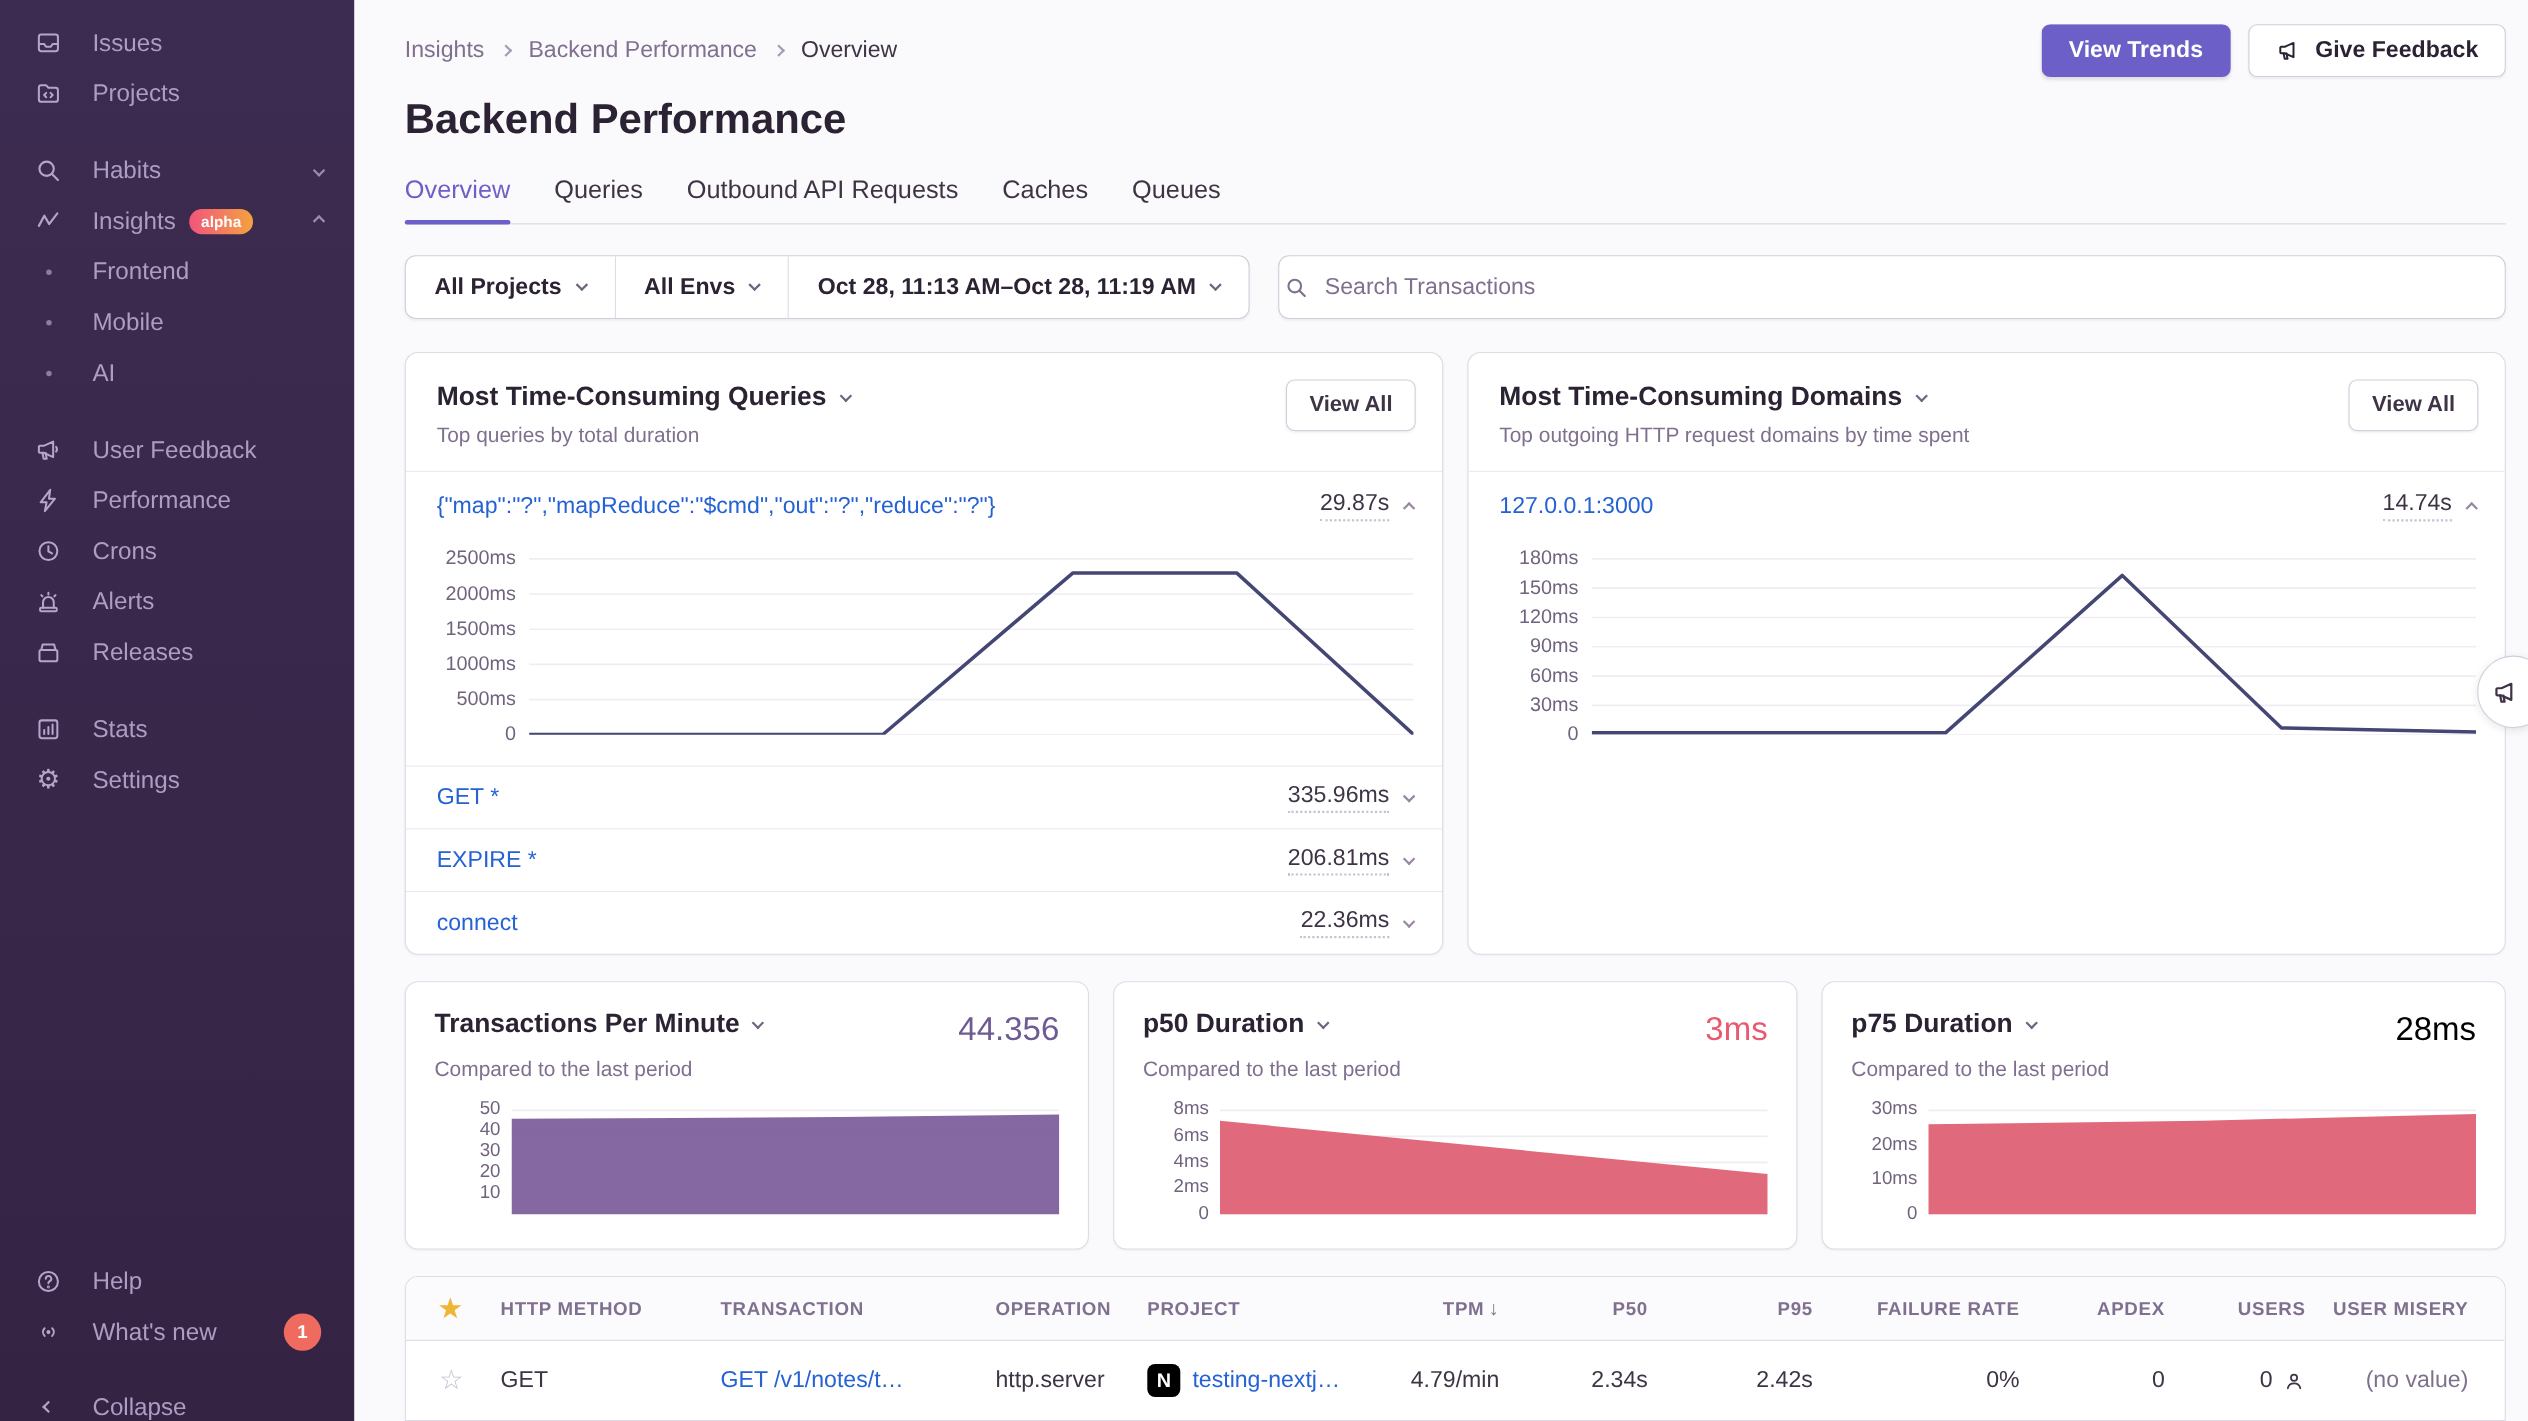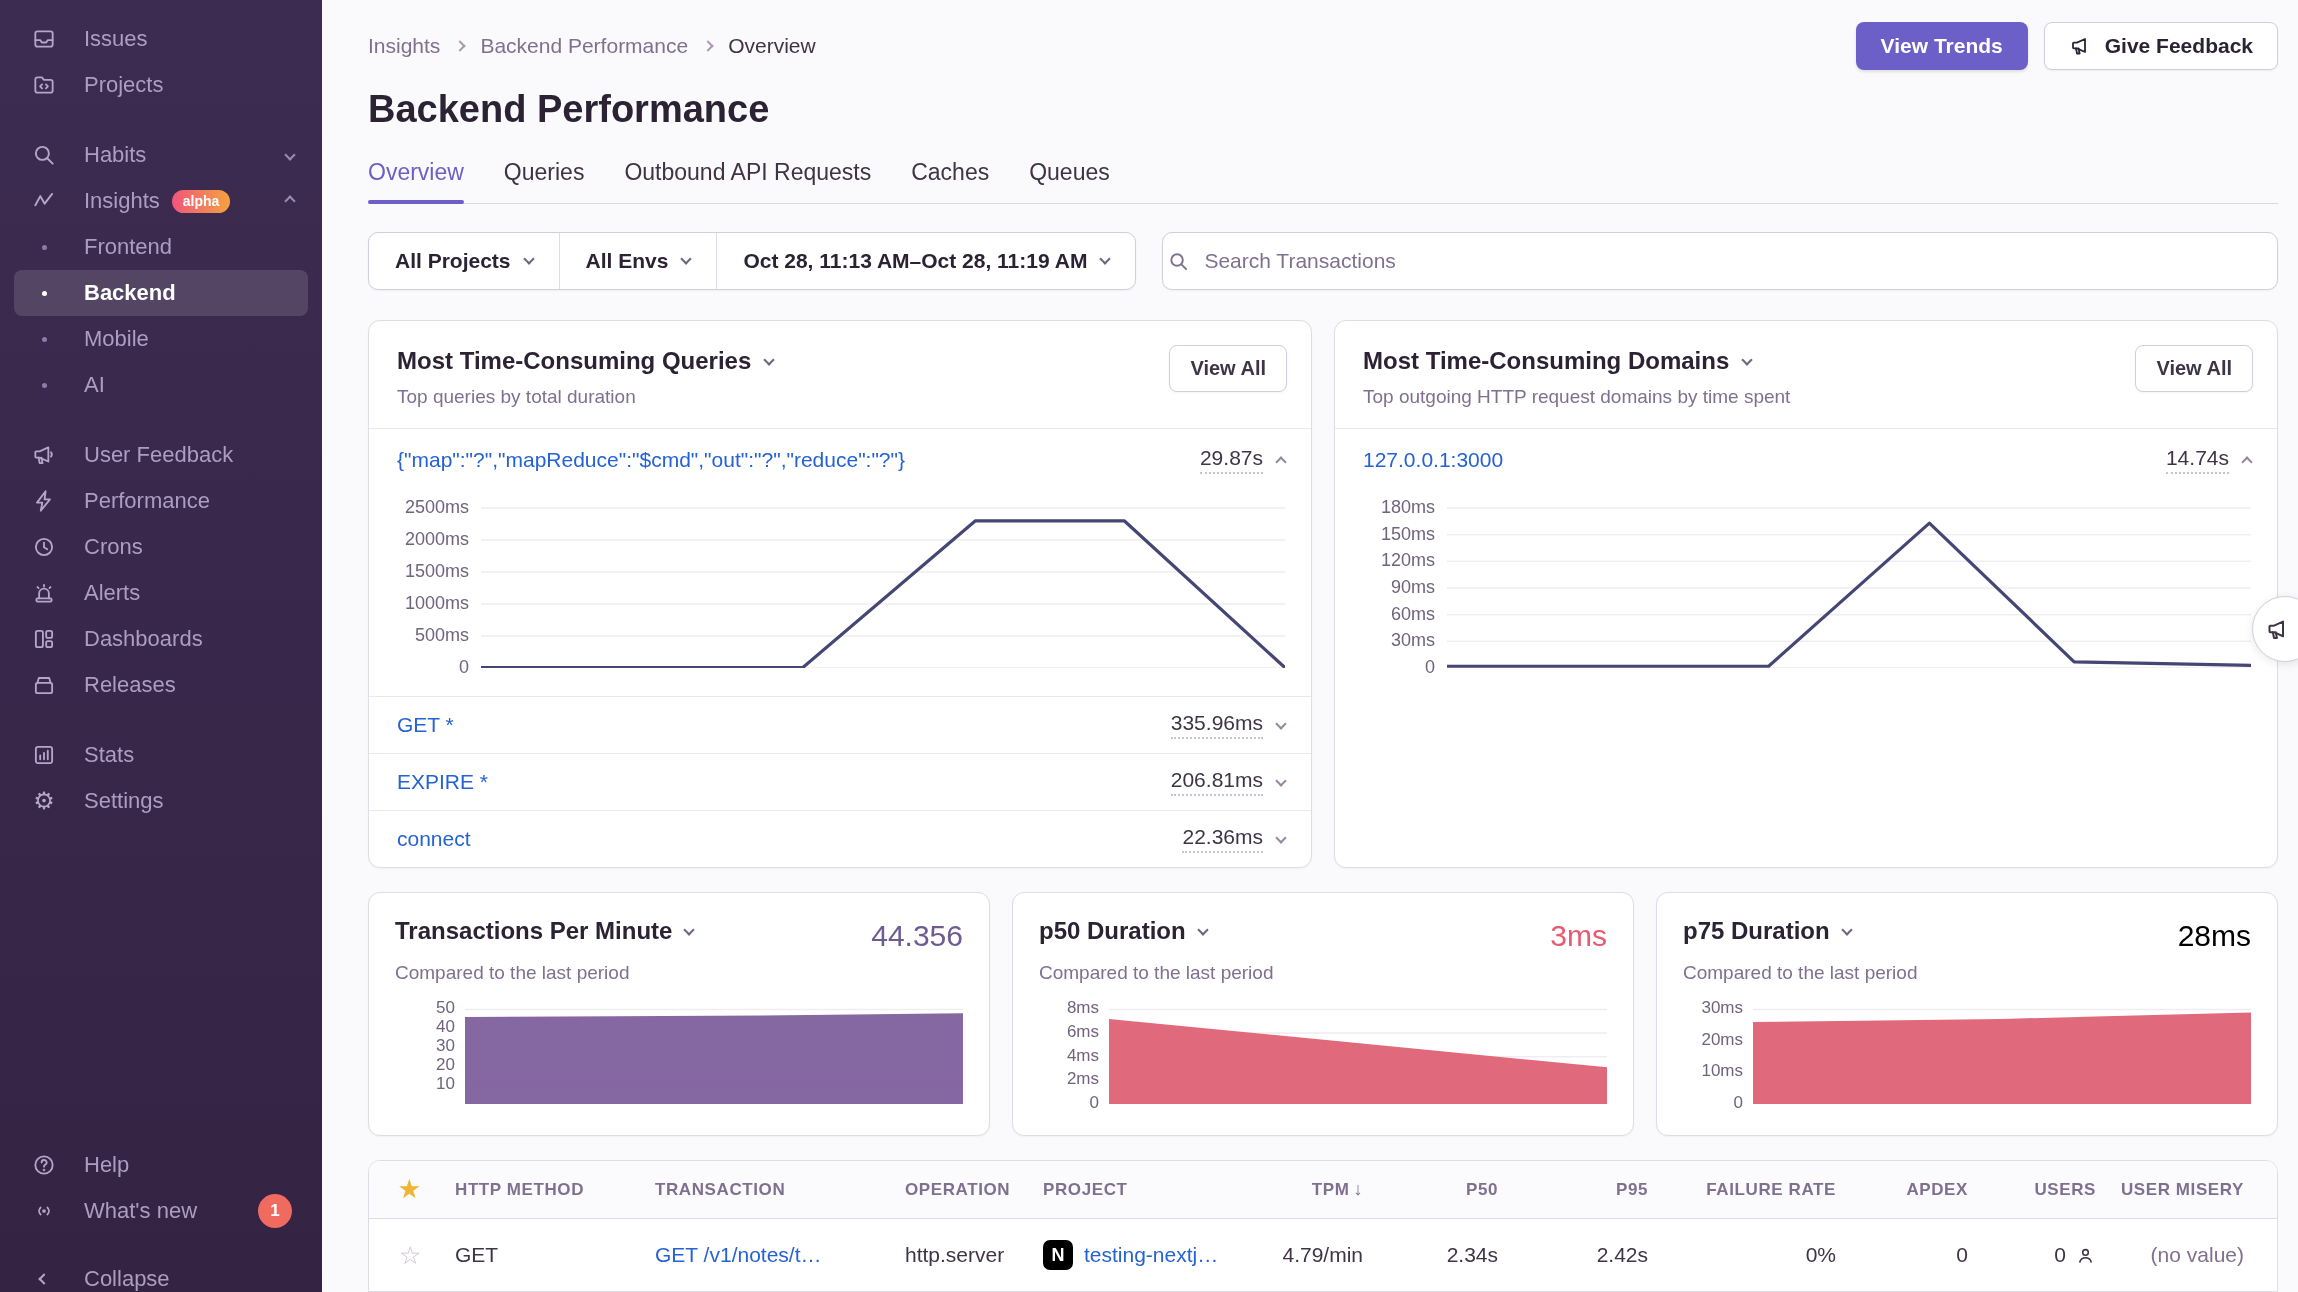--- a/index.html
+++ b/index.html
@@ -160,26 +160,20 @@
       <span class="badge-alpha">alpha</span>
       <span class="edge chev up" style="width:8px;height:8px;border-width:2px;"></span>
     </div>
 
     <div class="side-item">
       <span class="ic">
           <span class="dot"></span>
         </span>
       <span class="lbl">Frontend</span>
     </div>
-    <div class="side-item active">
-      <span class="ic">
-          <span class="dot" style="background:#fff;"></span>
-        </span>
-      <span class="lbl">Backend</span>
-    </div>
     <div class="side-item">
       <span class="ic">
           <span class="dot"></span>
         </span>
       <span class="lbl">Mobile</span>
     </div>
     <div class="side-item">
       <span class="ic">
           <span class="dot"></span>
         </span>
@@ -217,30 +211,20 @@
     </div>
     <div class="side-item">
       <span class="ic">
         <svg width="26" height="26" viewBox="0 0 24 24" fill="none" stroke="currentColor" stroke-width="1.7" stroke-linecap="round" stroke-linejoin="round">
             <path d="M7.5 17v-4.5a4.5 4.5 0 0 1 9 0V17"></path>
             <rect x="5" y="17" width="14" height="3" rx="1"></rect>
             <path d="M12 4.5V6M6 6.5l1 1M18 6.5l-1 1"></path>
           </svg>
       </span>
         <span class="lbl">Alerts</span>
-    </div>
-    <div class="side-item">
-      <span class="ic">
-        <svg width="26" height="26" viewBox="0 0 24 24" fill="none" stroke="currentColor" stroke-width="1.7">
-            <rect x="4.5" y="4.5" width="6.5" height="15" rx="1.5"></rect>
-            <rect x="14" y="4.5" width="5.5" height="6.5" rx="1.5"></rect>
-            <rect x="14" y="14" width="5.5" height="5.5" rx="1.5"></rect>
-          </svg>
-      </span>
-        <span class="lbl">Dashboards</span>
     </div>
     <div class="side-item">
       <span class="ic">
         <svg width="26" height="26" viewBox="0 0 24 24" fill="none" stroke="currentColor" stroke-width="1.7" stroke-linecap="round" stroke-linejoin="round">
             <rect x="4.5" y="10" width="15" height="9.5" rx="1.5"></rect>
             <path d="M6 10l1.2-4.5h9.6L18 10"></path>
           </svg>
       </span>
         <span class="lbl">Releases</span>
     </div>

